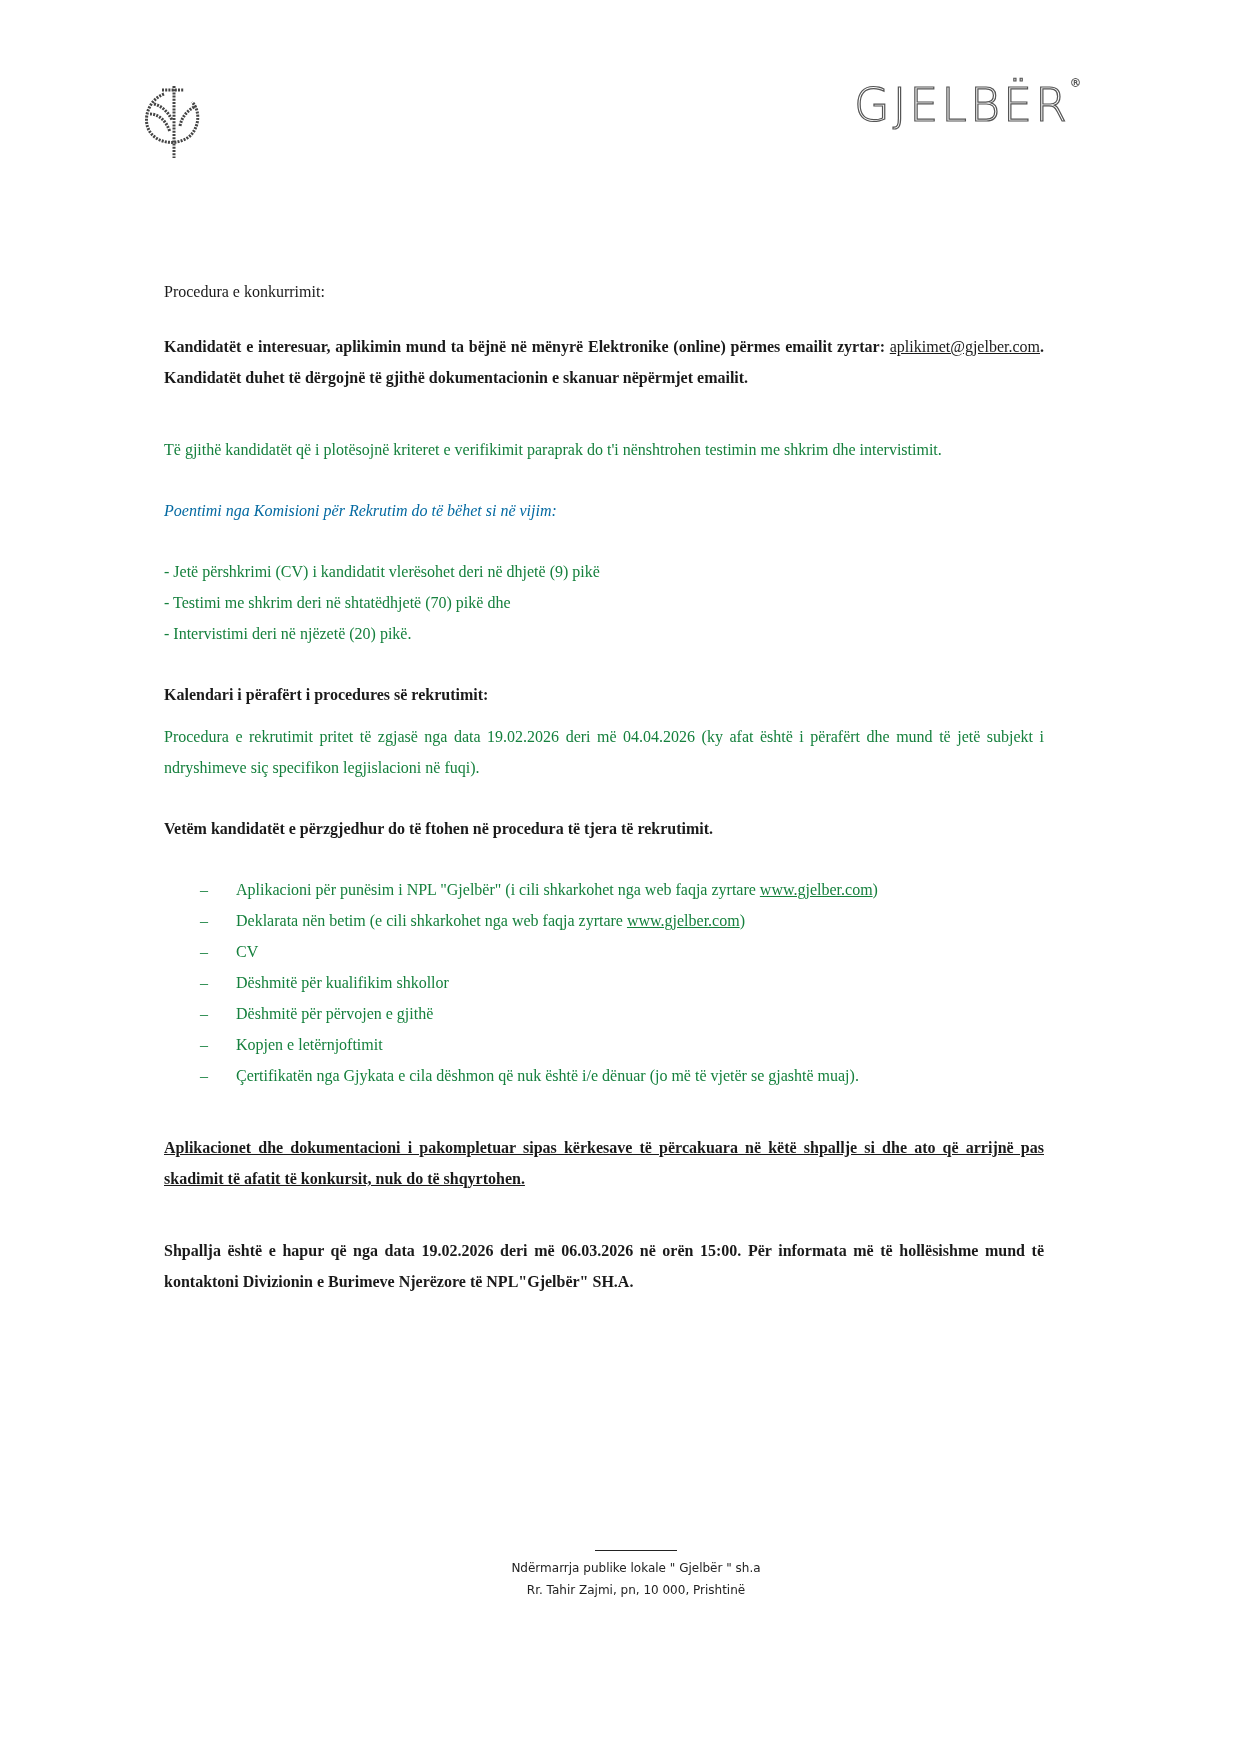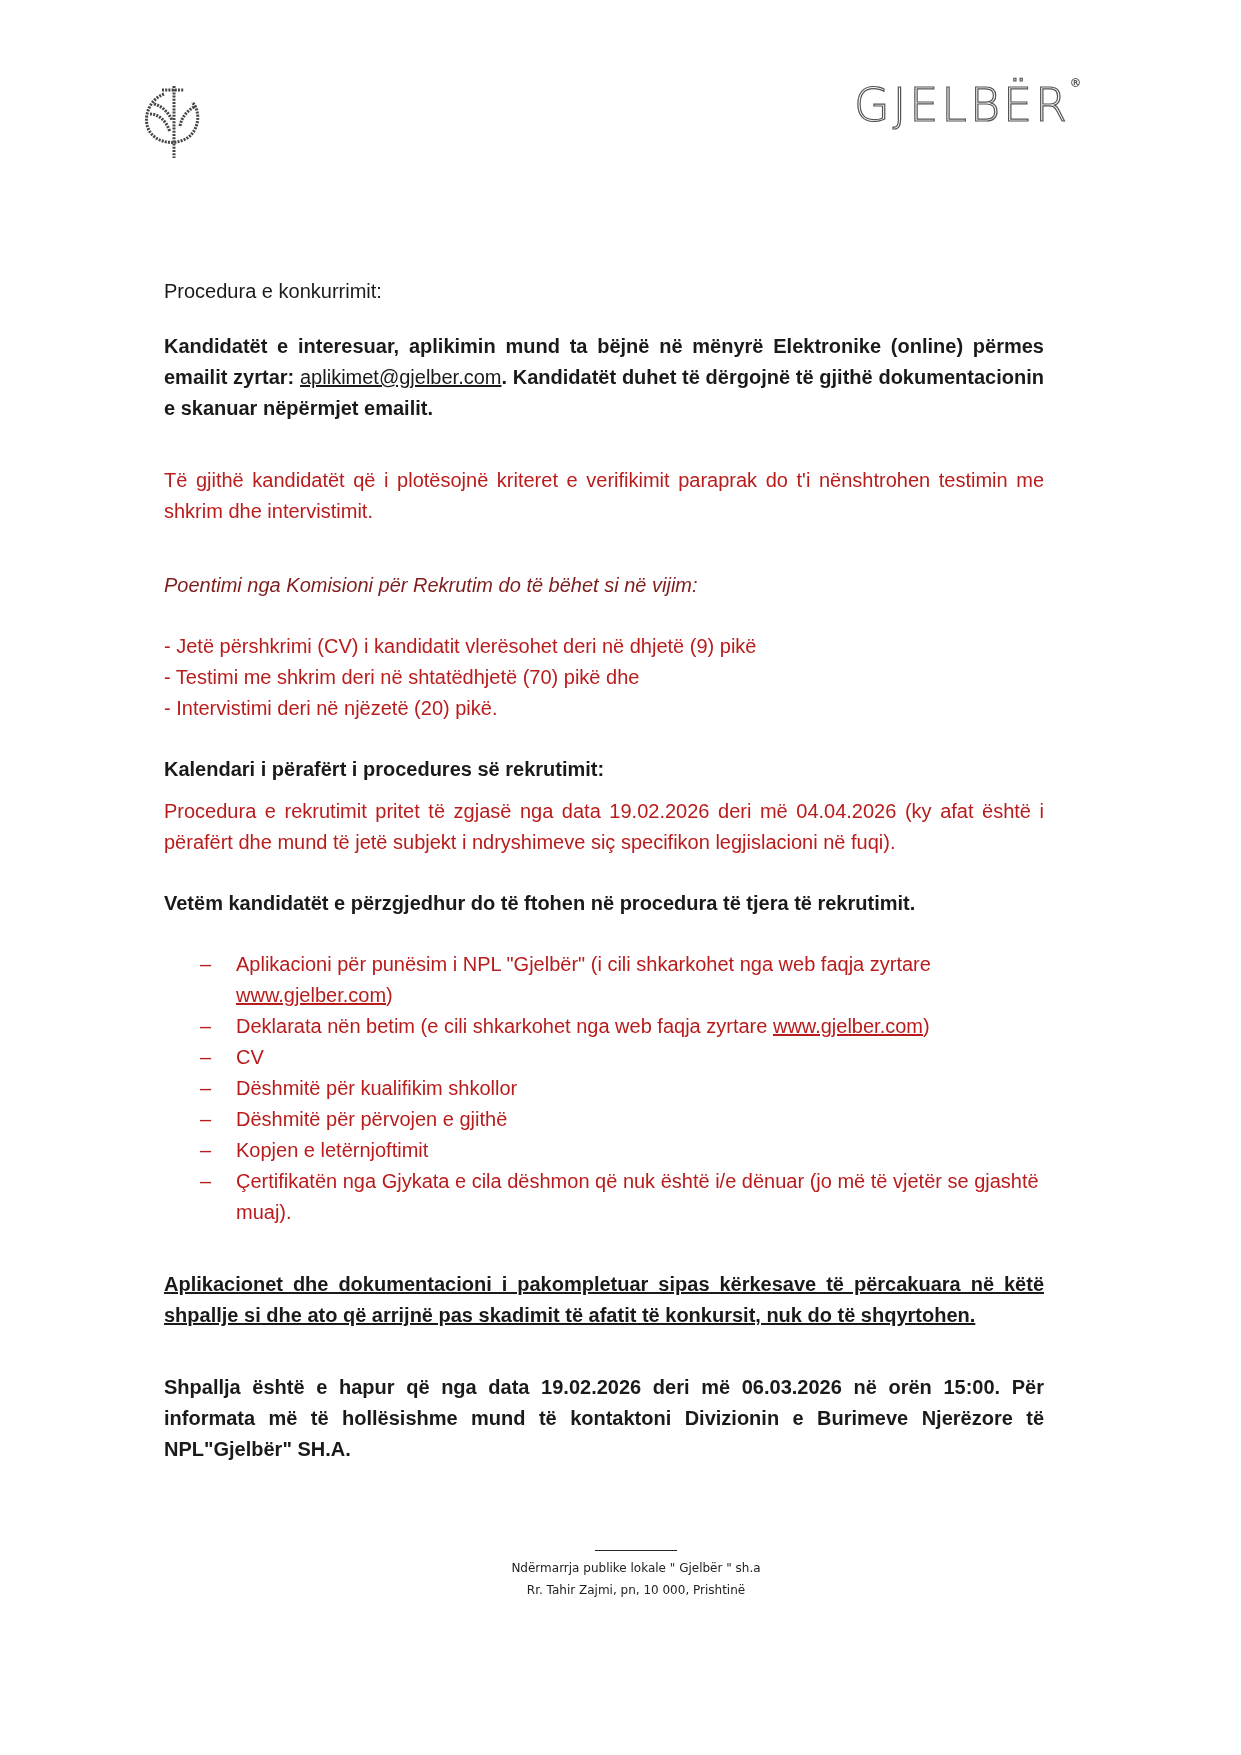--- a/index.html
+++ b/index.html
@@ -4,28 +4,28 @@
 <style>
   html, body { margin: 0; padding: 0; background: #ffffff; }
   body { width: 1241px; height: 1755px; position: relative; overflow: hidden;
          font-family: "Liberation Sans", sans-serif; color: #1a1a1a; }
   .page { position: absolute; left: 16px; top: 0; width: 1241px; height: 1755px; }
   .logo-mark { position: absolute; left: 120px; top: 80px; width: 74px; height: 80px; }
   .brand { position: absolute; left: 838px; top: 82px; font-family: "DejaVu Sans", sans-serif;
            font-size: 46px; letter-spacing: 3px; color: #ffffff; font-weight: 300;
            -webkit-text-stroke: 1.2px #555; line-height: 1; }
   .brand .reg { position: absolute; right: -14px; top: -4px; font-size: 11px; -webkit-text-stroke: 0.6px #555; }
-  .content { position: absolute; left: 148px; top: 276px; width: 880px; font-size: 20px; line-height: 31px; }
+  .content { position: absolute; left: 148px; top: 276px; width: 880px; font-size: 16px; line-height: 31px; font-family: Liberation Serif, serif; }
   .h { font-weight: normal; margin: 0; }
   .bold { font-weight: bold; }
-  .light { color: #b91c1c; }
+  .light { color: #15803d; }
   p { margin: 0; }
   .justify { text-align: justify; text-align-last: left; margin-top: 11px; }
   .u { text-decoration: underline; }
-  .italic { font-style: italic; color: #7f1d1d; margin-top: 13px; }
+  .italic { font-style: italic; color: #0369a1; }
   .gap-s { height: 13px; }
   .gap-m { height: 30px; }
   ul.score { list-style: none; padding: 0; margin: 0; }
   ul.att { list-style: none; padding: 0; margin: 0 0 0 36px; }
   ul.att li { position: relative; padding-left: 36px; }
   ul.att li .dash { position: absolute; left: 0; top: 0; }
   .footer { position: absolute; left: 380px; top: 1550px; width: 480px; text-align: center;
             font-family: "DejaVu Sans", sans-serif; font-size: 12px; line-height: 22px; color: #222; }
   .footer .rule { width: 82px; height: 1px; background: #222; margin: 0 auto 6px auto; }
 </style>

